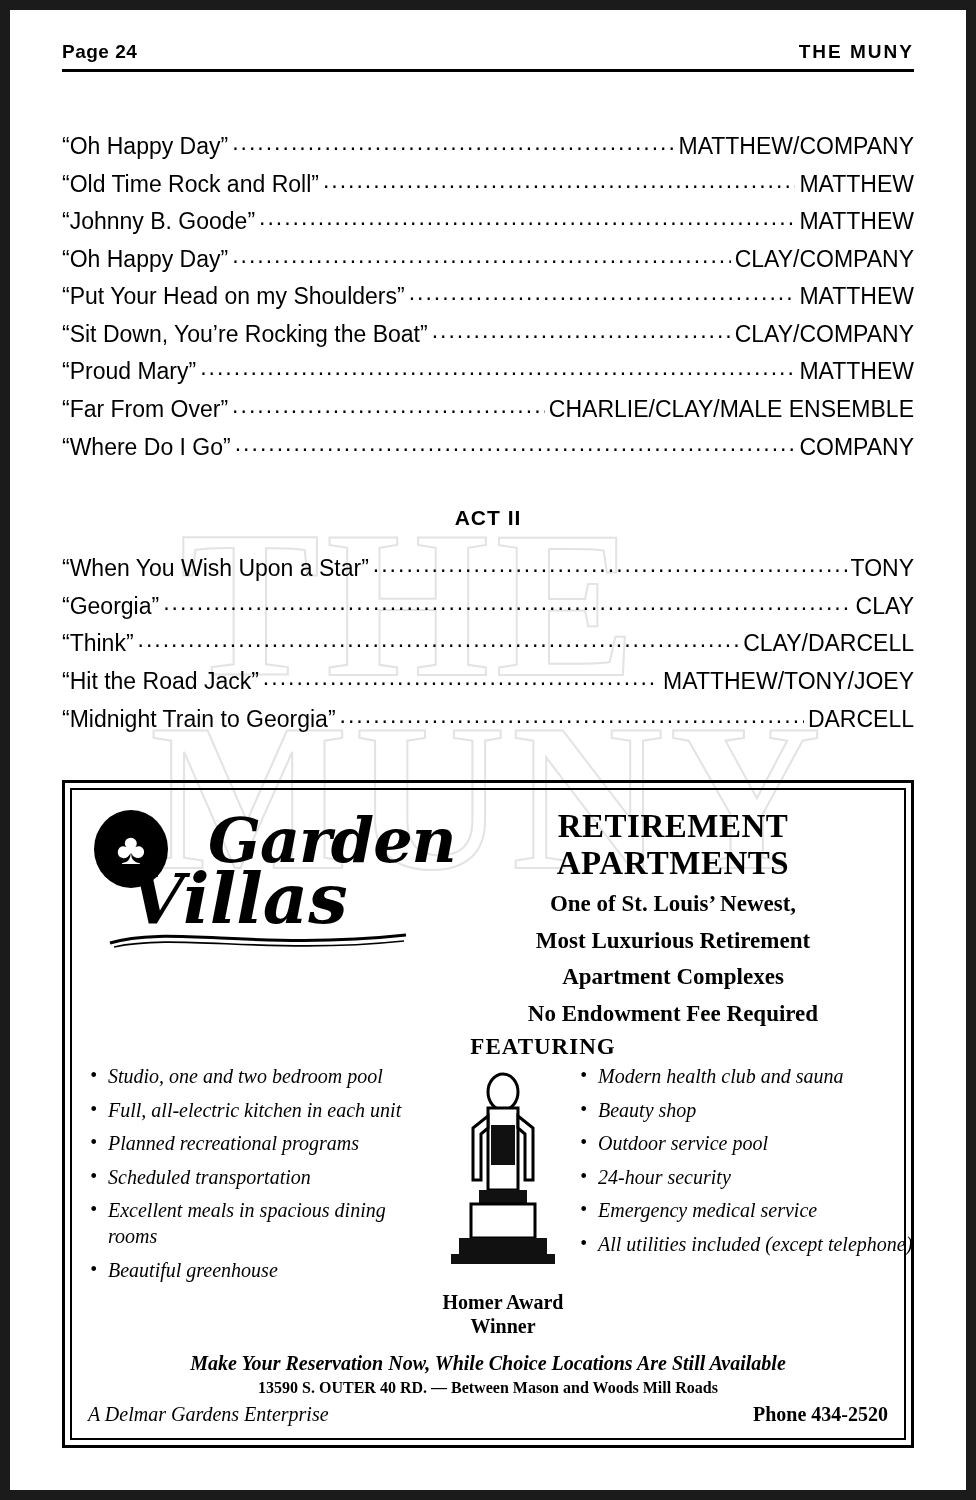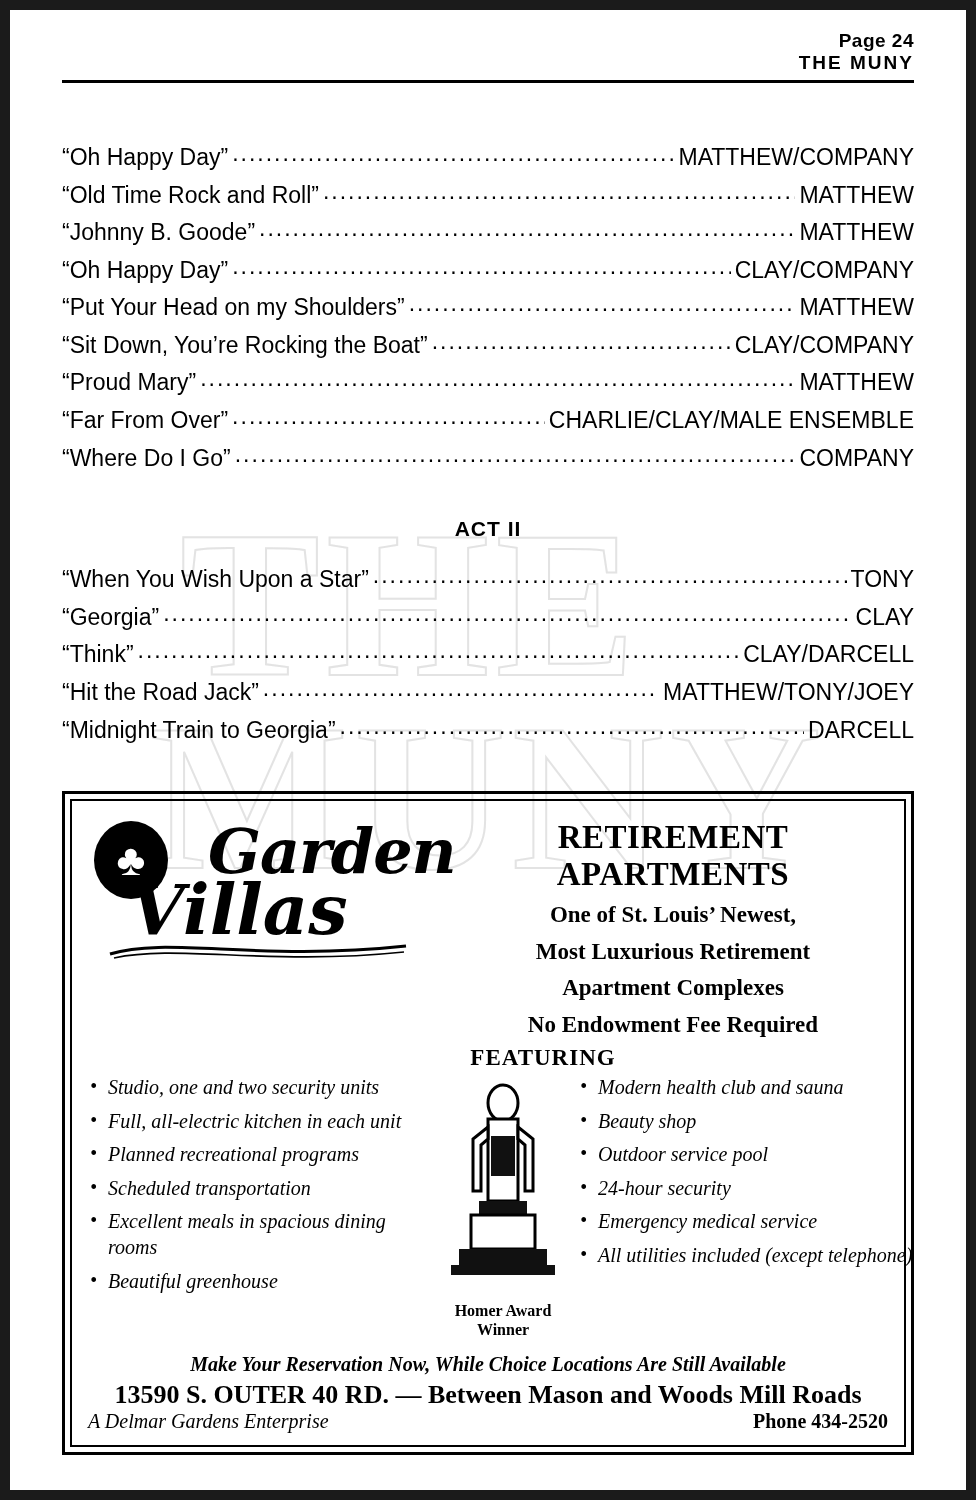--- a/index.html
+++ b/index.html
@@ -52,25 +52,24 @@
     position: relative;
     z-index: 2;
     padding: 0 44px;
   }
 
   
   .header {
     display: flex;
     justify-content: space-between;
     align-items: flex-end;
-    padding: 30px 18px 4px 18px;
+    padding: 41px 18px 4px 18px;
     font-weight: bold;
     font-size: 19px;
     letter-spacing: 0.5px;
-    flex-direction: column;
   }
   .header .pg { letter-spacing: 0.5px; }
   .header .ttl { letter-spacing: 2px; }
   .rule {
     height: 3px;
     background: #000;
     margin: 2px 18px 0 18px;
   }
 
   
@@ -230,44 +229,45 @@
   }
 
   .statue-wrap {
     flex: 0 0 150px;
     text-align: center;
     padding-top: 6px;
   }
   .statue-caption {
     font-family: "Liberation Serif", serif;
     font-weight: bold;
-    font-size: 16px;
+    font-size: 20px;
     line-height: 1.2;
     margin-top: 6px;
   }
 
   .ad-foot {
     margin-top: 14px;
     font-family: "Liberation Serif", serif;
     text-align: center;
   }
   .ad-foot .line1 {
     font-style: italic;
     font-weight: bold;
     font-size: 20px;
   }
   .ad-foot .line2 {
     font-weight: bold;
-    font-size: 26px;
+    font-size: 16px;
     margin-top: 4px;
   }
   .ad-foot .line3 {
     display: flex;
     justify-content: space-between;
     align-items: baseline;
+    margin-top: 6px;
     font-size: 20px;
   }
   .ad-foot .line3 .left { font-style: italic; }
   .ad-foot .line3 .right { font-weight: bold; }
 </style>
 </head>
 <body>
 
 <div class="page">
 
@@ -398,21 +398,21 @@
             <div class="h2">Apartment Complexes</div>
             <div class="h2">No Endowment Fee Required</div>
           </div>
         </div>
 
         <div class="featuring">FEATURING</div>
 
         <div class="ad-body">
           <div class="feat-col left">
             <ul>
-              <li>Studio, one and two security units</li>
+              <li>Studio, one and two bedroom pool</li>
               <li>Full, all-electric kitchen in each unit</li>
               <li>Planned recreational programs</li>
               <li>Scheduled transportation</li>
               <li>Excellent meals in spacious dining rooms</li>
               <li>Beautiful greenhouse</li>
             </ul>
           </div>
 
           <div class="statue-wrap">
             <svg width="120" height="210" viewBox="0 0 120 210">

